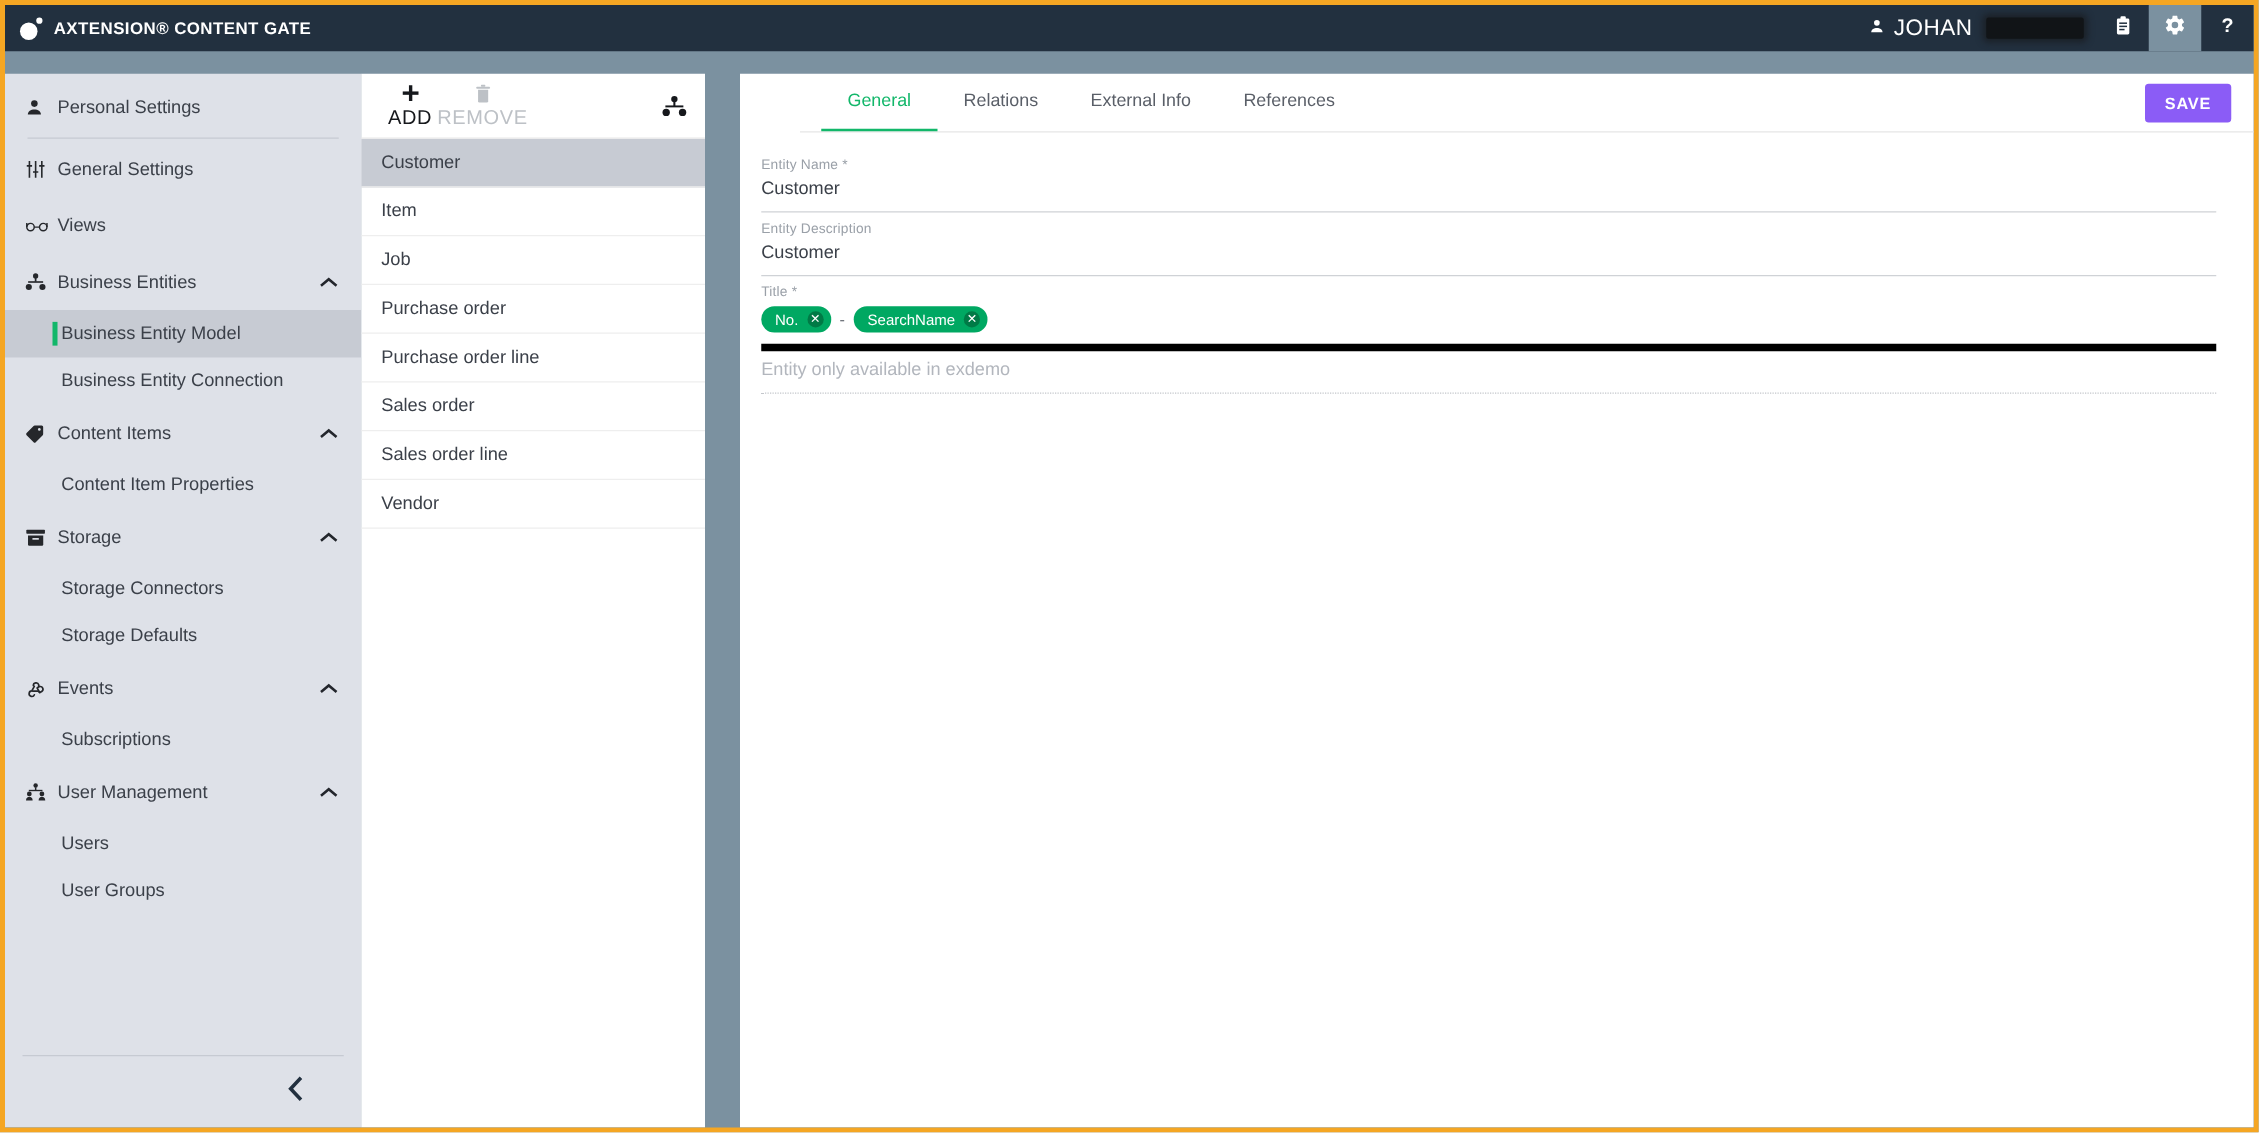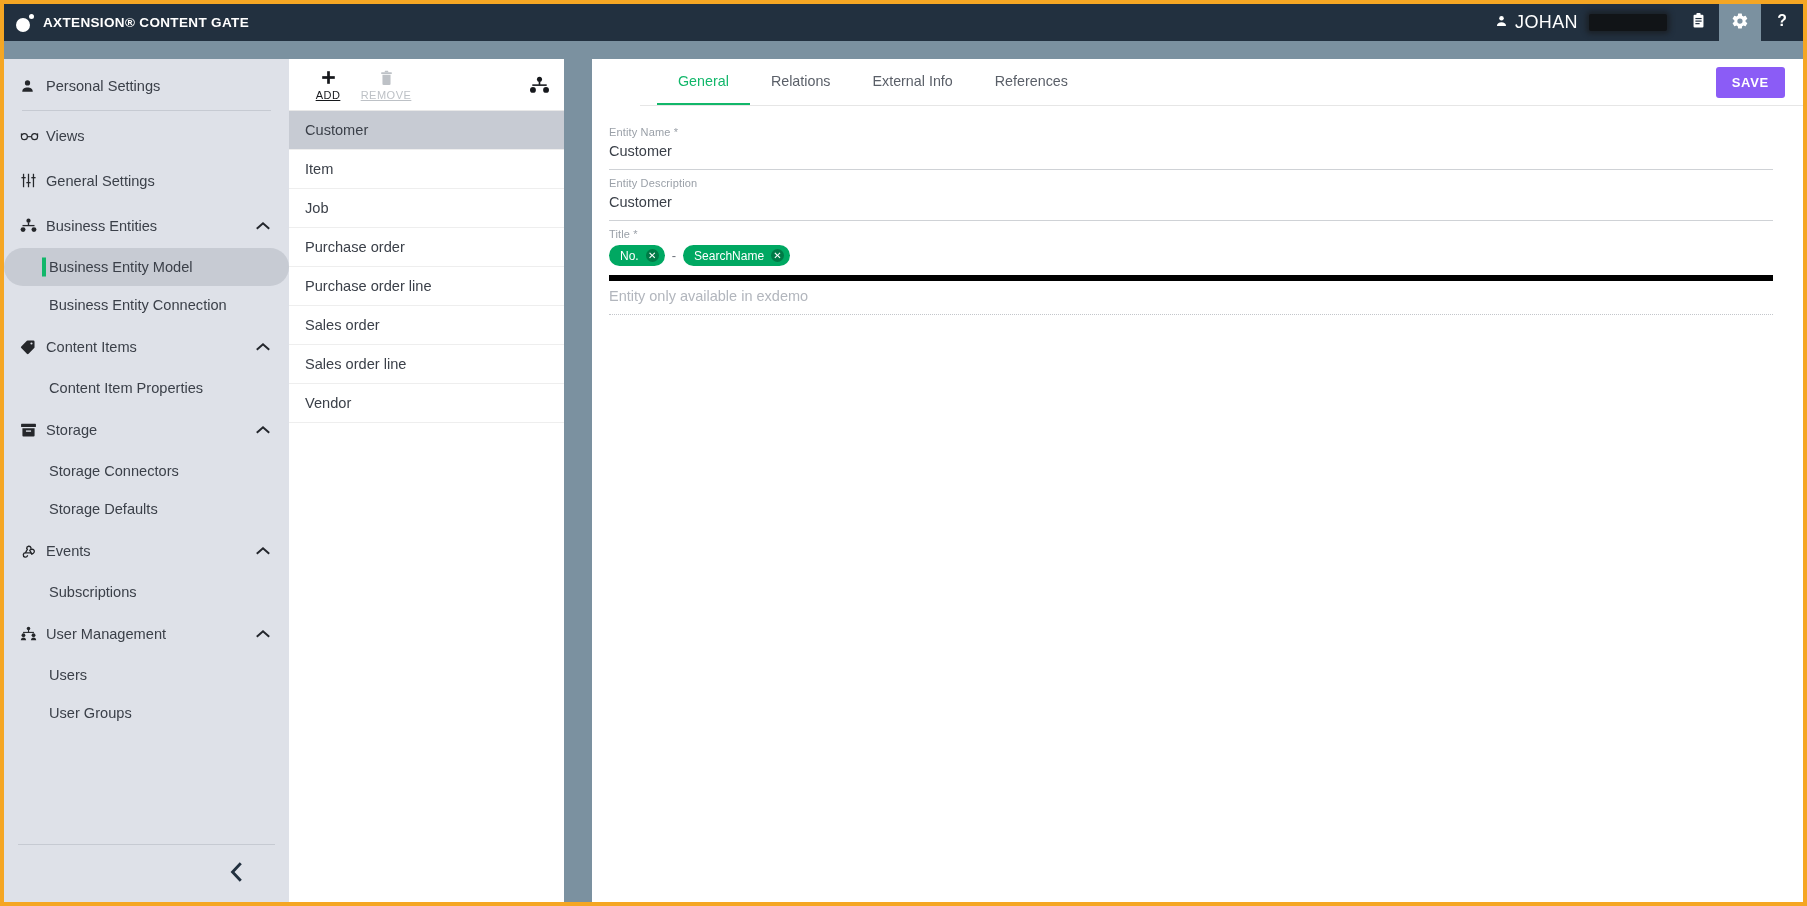--- a/index.html
+++ b/index.html
@@ -129,21 +129,21 @@
   }
   .nav-label {
     font-size: 14.6px;
     color: #3b4049;
     white-space: nowrap;
   }
   .nav-caret { margin-left: auto; color: #23262c; display: flex; align-items: center; }
 
   .nav-item.child { height: 38px; padding-left: 45px; }
   .nav-item.child .nav-label { font-size: 14.6px; }
-  .nav-item.child.selected { background: #c7cbd3; border-radius: 19px; }
+  .nav-item.child.selected { background: #c7cbd3; }
   .nav-item.child.selected::before {
     content: "";
     position: absolute;
     left: 38px; top: 50%;
     transform: translateY(-50%);
     width: 4px; height: 19px;
     background: #12b76a;
   }
   .nav-divider {
     height: 1px;
@@ -186,21 +186,21 @@
     display: flex;
     flex-direction: column;
     align-items: center;
     justify-content: center;
     gap: 2px;
     cursor: pointer;
   }
   .tool-action.disabled { cursor: default; }
   .tool-glyph { height: 18px; display: flex; align-items: center; justify-content: center; color: #16181c; }
   .tool-action.disabled .tool-glyph { color: #bdc1c6; }
-  .tool-text { font-size: 11px; letter-spacing: 0.5px; color: #16181c; text-decoration: underline; }
+  .tool-text { font-size: 16px; letter-spacing: 0.5px; color: #16181c; }
   .tool-action.disabled .tool-text { color: #bdc1c6; }
   .lp-right-ico { margin-left: auto; color: #16181c; display: flex; }
 
   .lp-list { flex: 1; overflow: hidden; }
   .lp-row {
     height: 39px;
     display: flex;
     align-items: center;
     padding-left: 16px;
     border-bottom: 1px solid #eeeeee;
@@ -373,43 +373,43 @@
                 <circle cx="12" cy="7" r="4.2"></circle>
                 <path d="M3.6 21c0-4.4 3.8-6.6 8.4-6.6s8.4 2.2 8.4 6.6z"></path>
               </svg>
           </span>
           <span class="nav-label">Personal Settings</span>
         </div>
         <div class="nav-divider"></div>
 
         <div class="nav-item">
           <span class="nav-ico">
-            <svg width="19" height="14" viewBox="0 0 28 16" stroke="#25272b" stroke-width="1.7" fill="none">
-              <circle cx="6.5" cy="9" r="4.4"></circle>
-                <circle cx="21.5" cy="9" r="4.4"></circle>
-                <path d="M10.9 9h6.2"></path>
-                <path d="M2.1 9V4.2"></path>
-                <path d="M25.9 9V4.2"></path>
-            </svg>
-          </span>
-          <span class="nav-label">Views</span>
-        </div>
-
-        <div class="nav-item">
-          <span class="nav-ico">
             <svg width="17" height="17" viewBox="0 0 24 24" stroke="#25272b" stroke-width="1.8" fill="none">
               <line x1="5" y1="2.5" x2="5" y2="21.5"></line>
                 <line x1="12" y1="2.5" x2="12" y2="21.5"></line>
                 <line x1="19" y1="2.5" x2="19" y2="21.5"></line>
               <line x1="2" y1="8" x2="8" y2="8"></line>
                 <line x1="9" y1="15" x2="15" y2="15"></line>
                 <line x1="16" y1="8" x2="22" y2="8"></line>
             </svg>
           </span>
           <span class="nav-label">General Settings</span>
+        </div>
+
+        <div class="nav-item">
+          <span class="nav-ico">
+            <svg width="19" height="14" viewBox="0 0 28 16" stroke="#25272b" stroke-width="1.7" fill="none">
+              <circle cx="6.5" cy="9" r="4.4"></circle>
+                <circle cx="21.5" cy="9" r="4.4"></circle>
+                <path d="M10.9 9h6.2"></path>
+                <path d="M2.1 9V4.2"></path>
+                <path d="M25.9 9V4.2"></path>
+            </svg>
+          </span>
+          <span class="nav-label">Views</span>
         </div>
 
         <div class="nav-item">
           <span class="nav-ico">
             <svg width="17" height="15" viewBox="0 0 24 22" fill="#25272b">
               <circle cx="12" cy="4" r="3.1"></circle>
                 <circle cx="4" cy="17" r="3.6"></circle>
                 <circle cx="20" cy="17" r="3.6"></circle>
               <rect x="3.2" y="10.2" width="17.6" height="1.9"></rect>
                 <rect x="11" y="6.4" width="2" height="4.4"></rect>

